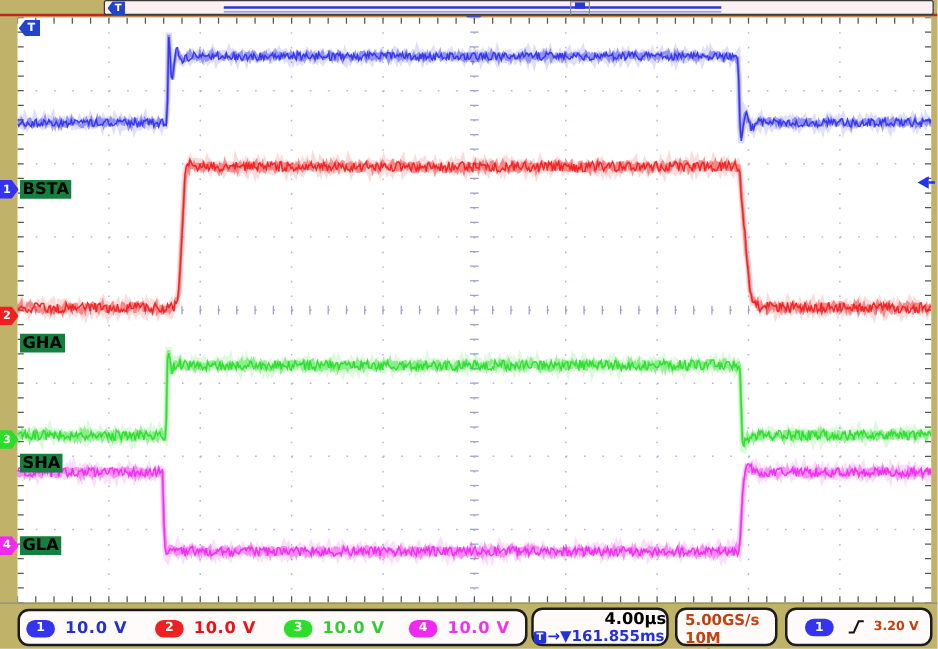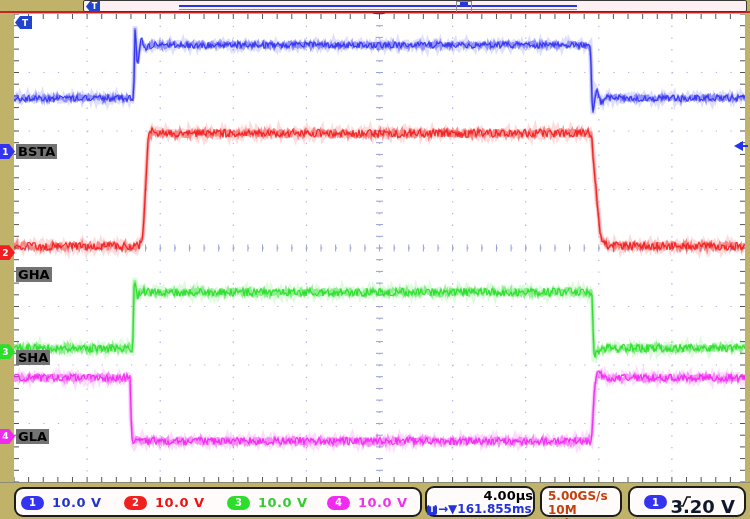--- a/index.html
+++ b/index.html
@@ -44,21 +44,21 @@
   
   .ch-badge {
     position:absolute; left:0; width:15px; height:15px;
     color:#fff; font-size:9px; font-weight:bold;
     display:flex; align-items:center; justify-content:center;
     clip-path:polygon(0 0, 62% 0, 100% 50%, 62% 100%, 0 100%);
     z-index:6;
   }
   .ch-badge span { margin-right:4px; }
   .ch-label {
-    position:absolute; left:16px; background:#737373; color:#000;
+    position:absolute; left:16px; background:#15803d; color:#000;
     font-size:13px; font-weight:bold; padding:0 2px; line-height:15px; z-index:6;
   }
   .trig-level-arrow { position:absolute; left:734px; top:141px; width:14px; height:10px; z-index:6; }
   .trig-level-arrow .tla-tri {
     position:absolute; left:0; top:0; width:0; height:0;
     border-top:5px solid transparent; border-bottom:5px solid transparent;
     border-right:9px solid #2233ee;
   }
   .trig-level-arrow .tla-tail { position:absolute; left:9px; top:4px; width:5px; height:2px; background:#2233ee; }
   
@@ -79,21 +79,21 @@
   .t-square {
     width:10px; height:10px; background:#2233dd; color:#fff; font-size:8px; font-weight:bold;
     display:flex; align-items:center; justify-content:center; border-radius:2px; margin-right:1px;
   }
   .tb-delay { color:#2233dd; font-size:12px; font-weight:bold; }
   #acq-box { left:540px; top:486px; width:82px; height:31px; padding:1px 6px; }
   .acq-line { font-size:12px; font-weight:bold; color:#c2410c; line-height:14px; }
   #trigger-box { left:628px; top:486px; width:118px; height:31px; }
   #trigger-box .trig-inner { position:absolute; top:7px; left:0; width:100%; display:flex; align-items:center; }
   #trigger-box .badge-oval { margin-left:14px; margin-right:10px; }
-  .trig-level { position:absolute; right:9px; top:8px; font-size:18px; font-weight:bold; color:#0f172a; }
+  .trig-level { position:absolute; right:9px; top:8px; font-size:10px; font-weight:bold; color:#c2410c; }
   .slope-icon { margin-top:-2px; }
 </style>
 </head>
 <body>
 
 <div class="topbar-redline"></div>
 <div class="record-bar">
   <div class="record-wave-main"></div>
   <div class="record-wave-thin"></div>
   <div class="t-pentagon" id="topbar-t">
@@ -421,21 +421,21 @@
       <span>1</span>
     </div>
     <div class="ch-label" style="top: 144.06px;">BSTA</div>
     <div class="ch-badge" style="background: rgb(240, 32, 32); top: 245.265px;">
       <span>2</span>
     </div>
     <div class="ch-label" style="top: 245.265px; margin-top: 22px;">GHA</div>
     <div class="ch-badge" style="background: rgb(42, 222, 42); top: 344.13px;">
       <span>3</span>
     </div>
-    <div class="ch-label" style="top: 350px;">SHA</div>
+    <div class="ch-label" style="top: 363px;">SHA</div>
     <div class="ch-badge" style="background: rgb(240, 42, 240); top: 428.955px;">
       <span>4</span>
     </div>
     <div class="ch-label" style="top: 428.955px;">GLA</div>
   </div>
 
 <div class="trig-level-arrow" style="top: 140.625px;">
   <div class="tla-tri"></div>
   <div class="tla-tail"></div>
 </div>

